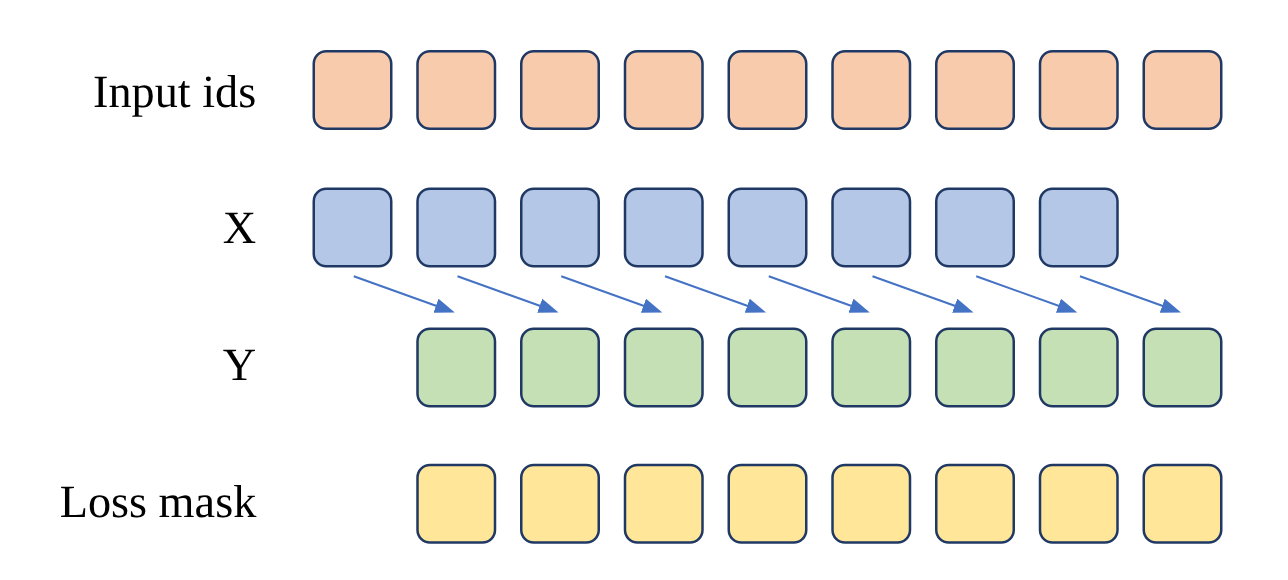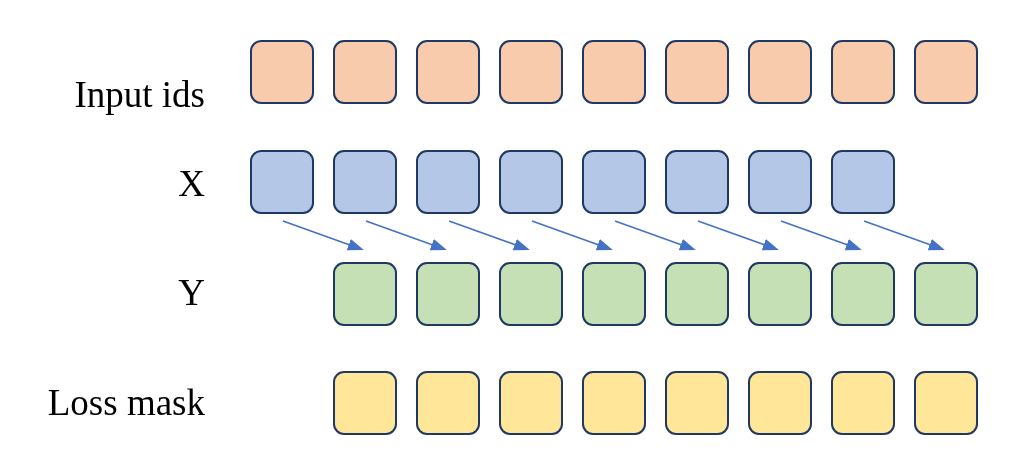--- a/index.html
+++ b/index.html
@@ -33,21 +33,21 @@
     left: 0; top: 0;
     width: 1030px; height: 464px;
     pointer-events: none;
   }
 </style>
 </head>
 <body>
 
 <div class="canvas">
   <div id="labels">
-      <div class="row-label" style="top: 75px; color: rgb(0, 0, 0); margin-top: 20px;">Input ids</div>
+      <div class="row-label" style="top: 75px; color: rgb(0, 0, 0);">Input ids</div>
       <div class="row-label" style="top: 184px; color: rgb(0, 0, 0);">X</div>
       <div class="row-label" style="top: 293px; color: rgb(0, 0, 0);">Y</div>
       <div class="row-label" style="top: 403px; color: rgb(0, 0, 0); font-family: Liberation Serif, serif;">Loss mask</div>
     </div>
   <div id="boxes">
       <div class="box" style="left: 250px; top: 40px; background: rgb(248, 203, 173); border-color: rgb(31, 56, 100);"></div>
       <div class="box" style="left: 333px; top: 40px; background: rgb(248, 203, 173); border-color: rgb(31, 56, 100);"></div>
       <div class="box" style="left: 416px; top: 40px; background: rgb(248, 203, 173); border-color: rgb(31, 56, 100);"></div>
       <div class="box" style="left: 499px; top: 40px; background: rgb(248, 203, 173); border-color: rgb(31, 56, 100);"></div>
       <div class="box" style="left: 582px; top: 40px; background: rgb(248, 203, 173); border-color: rgb(31, 56, 100);"></div>

